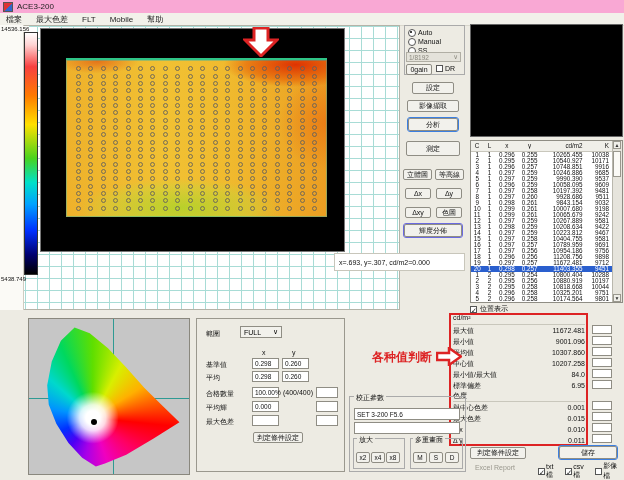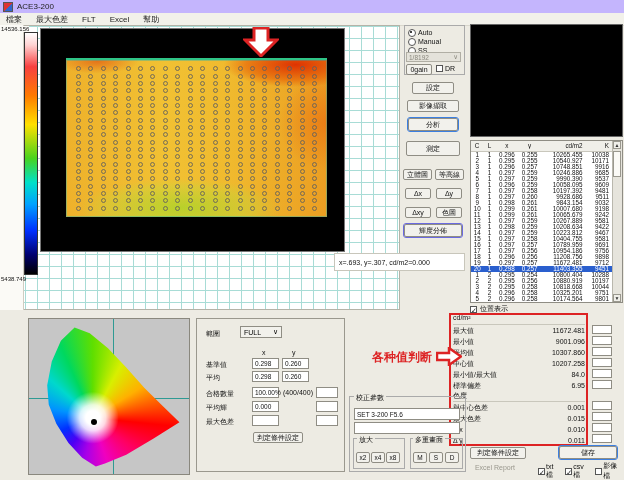--- a/index.html
+++ b/index.html
@@ -1,21 +1,21 @@
 <!DOCTYPE html>
 <html><head>
 <meta charset="utf-8">
 <style>
   html,body{margin:0;padding:0;}
   body{font-family:"Liberation Sans",sans-serif;background:#9a9a9a;}
   #app{position:relative;width:624px;height:480px;background:#edebe3;overflow:hidden;
        font-family:"Liberation Sans",sans-serif;}
   .abs{position:absolute;}
   
-  #titlebar{left:0;top:0;width:624px;height:13px;background:#c4b5fd;display:flex;align-items:center;}
+  #titlebar{left:0;top:0;width:624px;height:13px;background:#f9a8d4;display:flex;align-items:center;}
   #app-icon{width:8px;height:8px;margin:0 4px 0 3px;background:linear-gradient(135deg,#d33 0 50%,#36c 50% 100%);border:1px solid #555;}
   #title-text{font-size:8px;color:#222;}
   #menubar{left:0;top:13px;width:624px;height:12px;background:#f2f1ea;border-bottom:1px solid #d8d6cc;display:flex;gap:14px;padding-left:6px;align-items:center;}
   .menu-item{font-size:8px;color:#222;}
   
   #display-panel{left:0;top:25px;width:400px;height:285px;background:
      linear-gradient(#a8dcd6 1px,transparent 1px),
      linear-gradient(90deg,#a8dcd6 1px,transparent 1px);
      background-size:12px 12px;background-color:#fff;border:1px solid #b5b3a8;box-sizing:border-box;}
   #colorbar-strip{left:0;top:25px;width:23px;height:285px;background:#fbfaf6;border-right:1px solid #cfcdc2;}
@@ -138,21 +138,21 @@
 
   <div id="titlebar" class="abs">
     <span id="app-icon"></span>
     <span id="title-text">ACE3-200</span>
   </div>
 
   <div id="menubar" class="abs">
       <span class="menu-item">檔案</span>
       <span class="menu-item">最大色差</span>
       <span class="menu-item">FLT</span>
-      <span class="menu-item">Excel</span>
+      <span class="menu-item">Mobile</span>
       <span class="menu-item">幫助</span>
     </div>
 
   <div id="display-panel" class="abs"></div>
   <div id="colorbar-strip" class="abs"></div>
   <div id="colorbar-max" class="abs">14536.156</div>
   <div id="colorbar" class="abs"></div>
   <div id="colorbar-min" class="abs">5438.749</div>
 
   <div id="image-area" class="abs">

